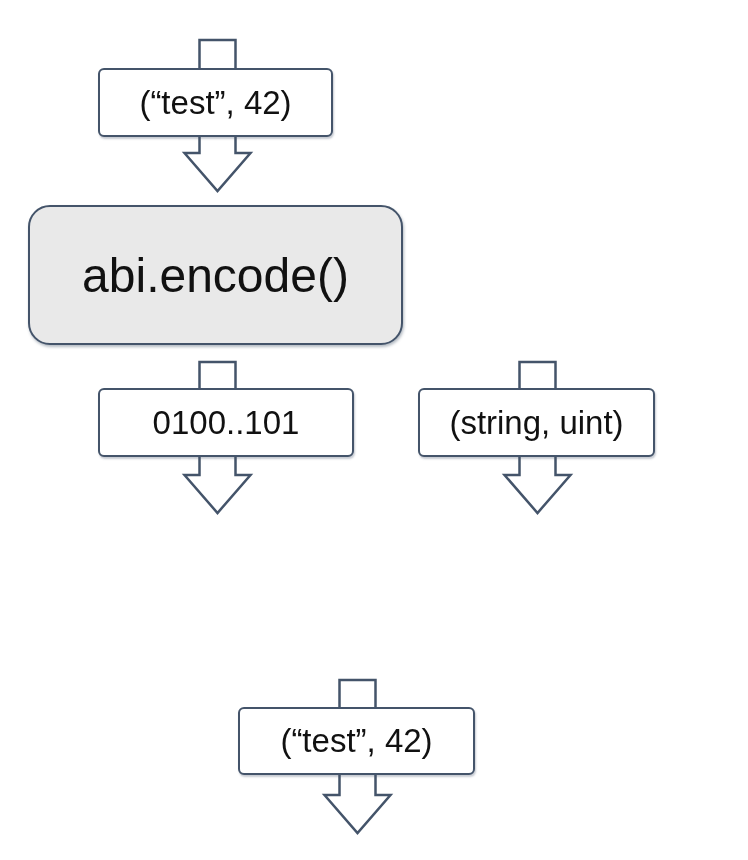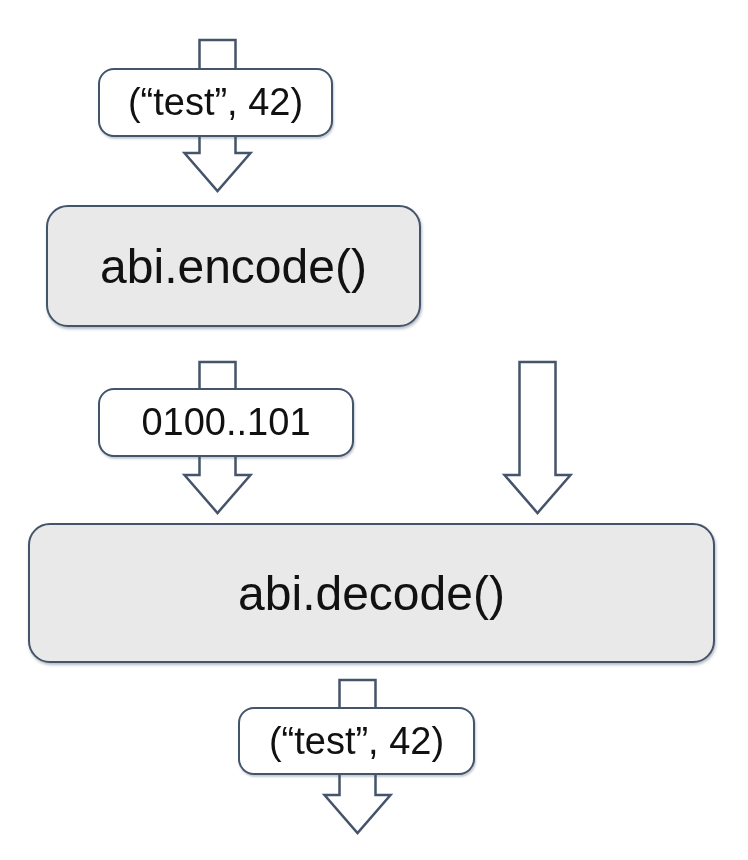--- a/index.html
+++ b/index.html
@@ -33,33 +33,33 @@
     display: flex;
     align-items: center;
     justify-content: center;
     box-sizing: border-box;
     border: 2.5px solid var(--stroke, #44546a);
     color: var(--text, #111111);
     white-space: nowrap;
   }
   .label-pill {
     background: var(--label-fill, #ffffff);
-    border-radius: 16px;
-    font-size: 38px;
+    border-radius: 6px;
+    font-size: 33px;
     box-shadow: 1px 2px 2px rgba(68, 84, 106, 0.30);
   }
   .process-box {
     background: var(--process-fill, #e9e9e9);
     border-radius: 22px;
     font-size: 48px;
     box-shadow: 1px 2px 3px rgba(68, 84, 106, 0.40);
   }
   
   #node-input    { left: 98px;  top: 68px;  width: 235px; height: 69px;  }
-  #node-encode   { left: 28px;  top: 205px; width: 375px; height: 122px; margin-left: 18px; }
+  #node-encode   { left: 28px;  top: 205px; width: 375px; height: 140px; }
   #node-bytes    { left: 98px;  top: 388px; width: 256px; height: 69px;  }
   #node-types    { left: 418px; top: 388px; width: 237px; height: 69px;  }
   #node-decode   { left: 28px;  top: 523px; width: 687px; height: 140px; }
   #node-output   { left: 238px; top: 707px; width: 237px; height: 68px;  }
 </style>
 </head>
 <body>
 
 <div class="canvas" style="--bg: #ffffff; --stroke: #44546a; --process-fill: #e9e9e9; --label-fill: #ffffff; --text: #111111;">
 
@@ -69,18 +69,18 @@
     <polygon points="519.5,362 555.5,362 555.5,475 570.5,475 537.5,513 504.5,475 519.5,475"></polygon>
     <polygon points="339.5,680 375.5,680 375.5,795 390.5,795 357.5,833 324.5,795 339.5,795"></polygon>
   </svg>
 
   <div id="node-input" class="node label-pill">(“test”, 42)</div>
 
   <div id="node-encode" class="node process-box">abi.encode()</div>
 
   <div id="node-bytes" class="node label-pill">0100..101</div>
 
+  <div id="node-types" class="node label-pill">(string, uint)</div>
 
-  <div id="node-decode" class="node process-box">abi.decode()</div>
 
   <div id="node-output" class="node label-pill">(“test”, 42)</div>
 
 </div>
 
 </body></html>

